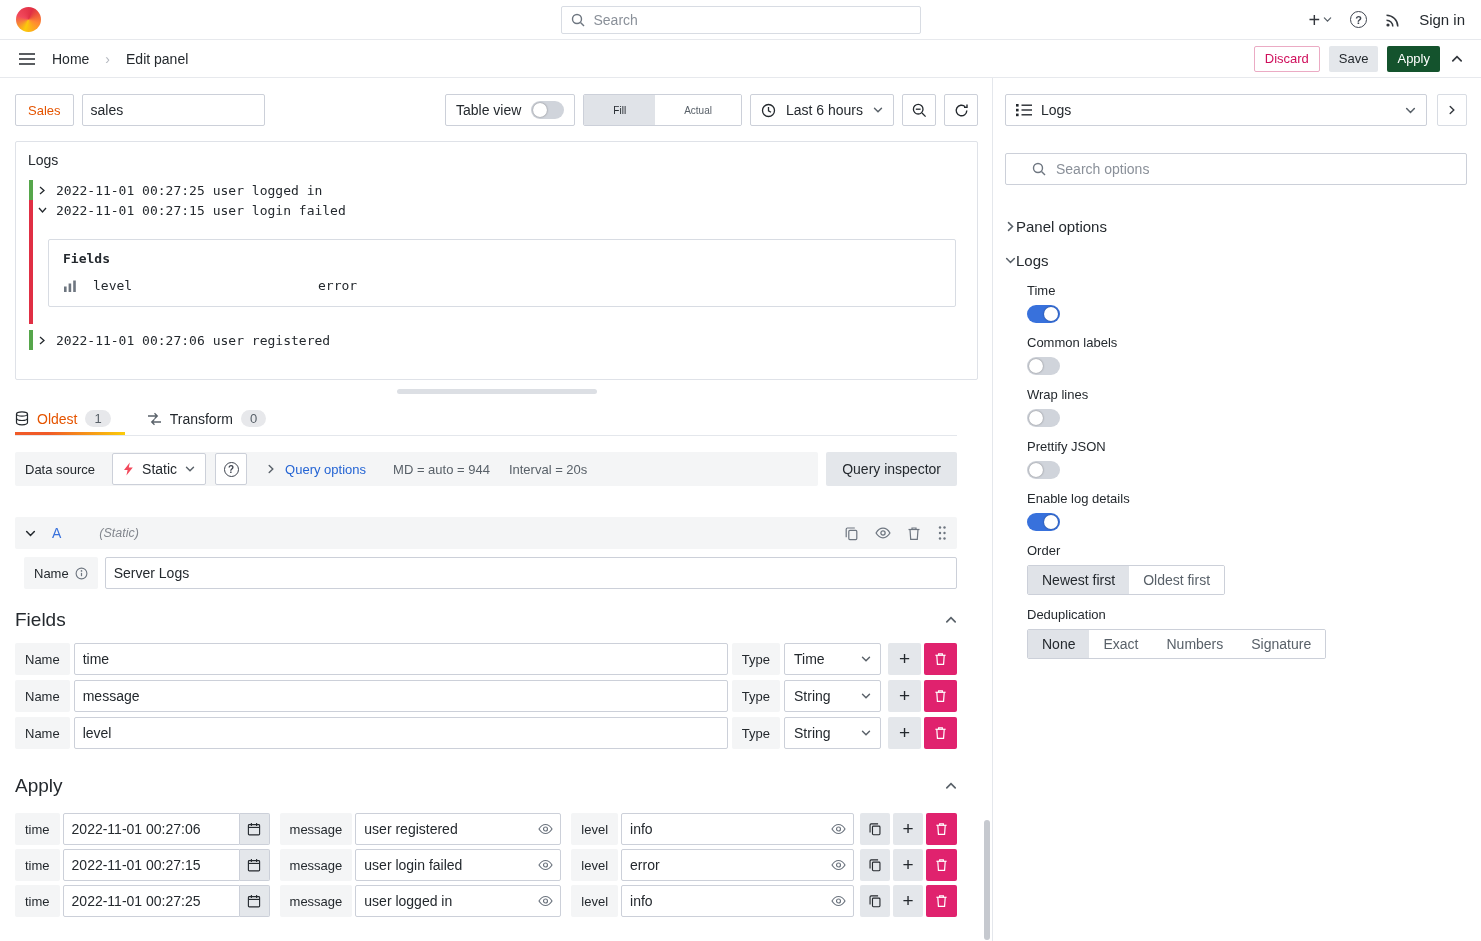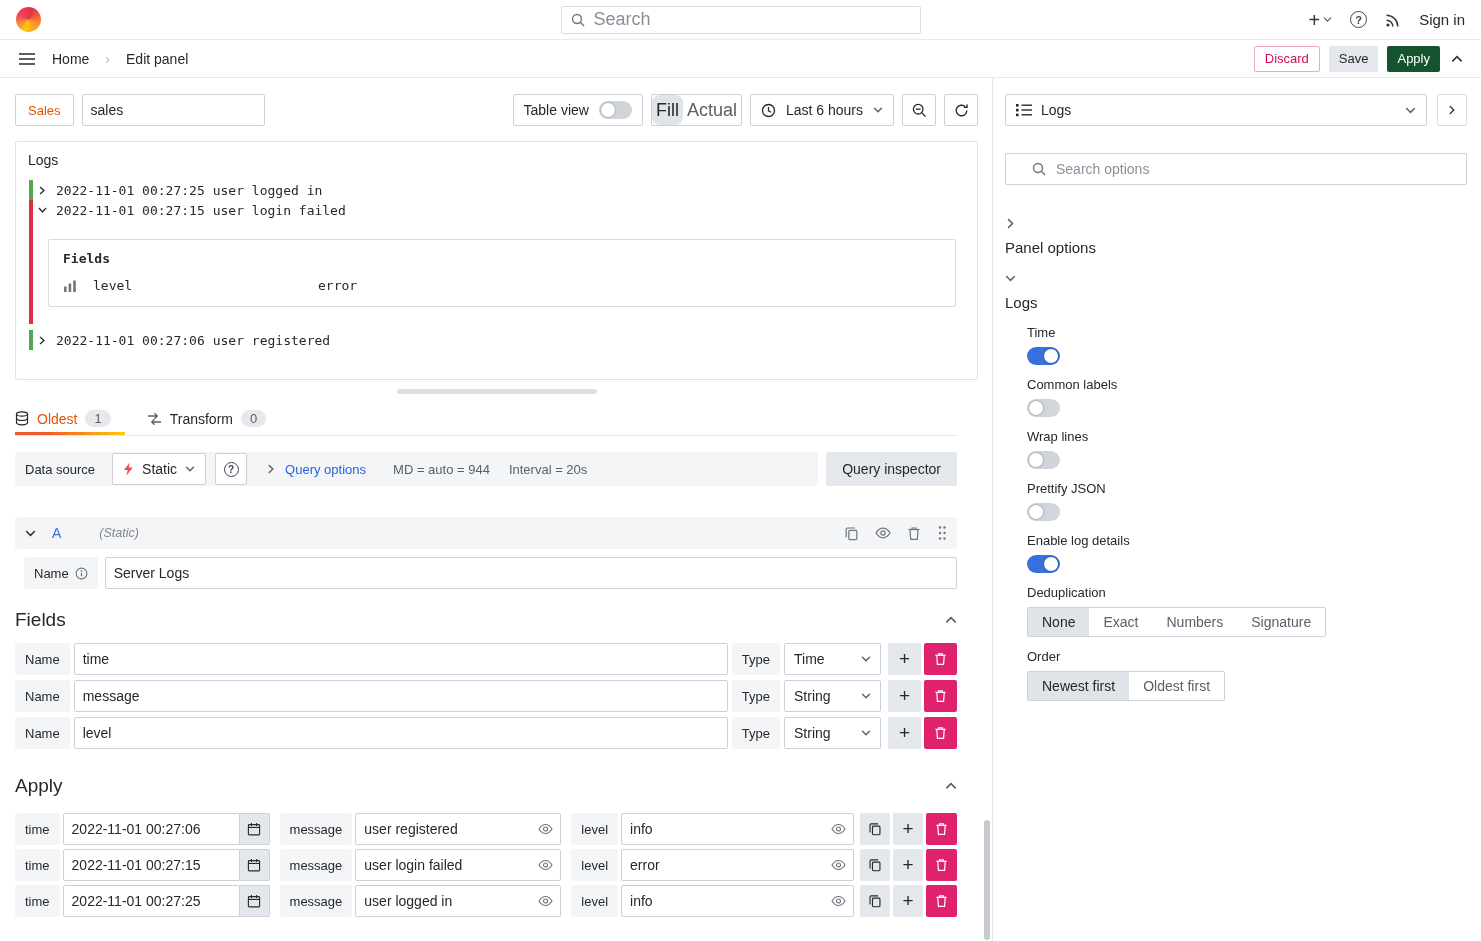--- a/index.html
+++ b/index.html
@@ -4,21 +4,21 @@
 <style>
   * { box-sizing: border-box; }
   html,body { margin:0; padding:0; background:#fff; }
   body { font-family:"Liberation Sans", sans-serif; color:#24292e; font-size:14px; }
   .app { position:relative; width:1481px; height:941px; background:#fff; overflow:hidden; }
 
   
   .topnav { height:40px; border-bottom:1px solid #e7e9ed; display:flex; align-items:center; padding:0 16px; position:relative; }
   .logo { width:25px; height:25px; border-radius:50%; background:conic-gradient(from 200deg,#fbca0a,#f2495c,#e02f44,#ff8833,#fbca0a); cursor:pointer; }
   .topnav-search { position:absolute; left:50%; transform:translateX(-50%); width:360px; height:28px; border:1px solid #d8dce3; border-radius:2px; display:flex; align-items:center; gap:7px; padding:0 9px; background:#fff; }
-  .topnav-search input { border:none; outline:none; flex:1; font-size:18px; font-family:inherit; color:#24292e; background:transparent; }
+  .topnav-search input { border:none; outline:none; flex:1; font-size:14px; font-family:inherit; color:#24292e; background:transparent; }
   .topnav-search input::placeholder { color:#8a9099; }
   .topnav-right { margin-left:auto; display:flex; align-items:center; gap:18px; }
   .plus-btn { display:flex; align-items:center; gap:3px; cursor:pointer; color:#33373d; }
   .plus-btn .plus { font-size:20px; line-height:1; font-weight:400; }
   .qmark { width:17px; height:17px; border:1.5px solid #3f4550; border-radius:50%; font-size:11px; font-weight:700; display:flex; align-items:center; justify-content:center; color:#3f4550; cursor:pointer; }
   .signin { font-size:15px; color:#24292e; cursor:pointer; }
 
   
   .subnav { height:38px; border-bottom:1px solid #e7e9ed; display:flex; align-items:center; padding:0 16px; gap:14px; }
   .crumbs { display:flex; align-items:center; gap:16px; font-size:14px; }
@@ -40,21 +40,21 @@
 
   
   .pane-top { padding:16px 14px 0 15px; }
   .ptoolbar { display:flex; align-items:stretch; gap:8px; height:32px; }
   .sales-chip { border:1px solid #ccd0d9; border-radius:2px; display:flex; align-items:center; padding:0 12px; color:#e55400; font-size:13px; font-weight:500; cursor:pointer; background:#fff; }
   .tinput { border:1px solid #ccd0d9; border-radius:2px; height:32px; padding:0 8px; font-size:14px; font-family:inherit; color:#24292e; background:#fff; outline:none; }
   .tinput::placeholder { color:#8a9099; }
   .sp { flex:1; }
   .boxed { border:1px solid #ccd0d9; border-radius:2px; display:flex; align-items:center; gap:10px; padding:0 10px; background:#fff; cursor:pointer; }
   .seg-group { display:inline-flex; border:1px solid #ccd0d9; border-radius:2px; overflow:hidden; background:#fff; }
-  .seg { display:flex; align-items:center; padding:0 4px; font-size:18px; color:#596169; cursor:pointer; background:#fff;border-radius:8px; }
+  .seg { display:flex; align-items:center; padding:0 29px; font-size:10px; color:#596169; cursor:pointer; background:#fff; }
   .seg.active { background:#e0e3e8; color:#24292e; font-weight:500; }
   .icon-btn { width:34px; display:flex; align-items:center; justify-content:center; border:1px solid #ccd0d9; border-radius:2px; background:#fff; cursor:pointer; }
 
   
   .switch { position:relative; width:33px; height:18px; border-radius:10px; background:#d0d4db; cursor:pointer; flex:none; }
   .switch::after { content:""; position:absolute; top:2px; left:2px; width:14px; height:14px; border-radius:50%; background:#fff; box-shadow:0 0 2px rgba(0,0,0,.45); }
   .switch.on { background:#3871dc; }
   .switch.on::after { left:17px; }
 
   
@@ -128,21 +128,21 @@
   .gap10 { margin-left:10px; }
   .gap6 { margin-left:6px; }
 
   
   .viz-row { display:flex; gap:10px; height:32px; }
   .viz-select { flex:1; border:1px solid #ccd0d9; border-radius:2px; display:flex; align-items:center; gap:9px; padding:0 10px; font-size:14px; cursor:pointer; background:#fff; }
   .collapse-btn { width:30px; border:1px solid #d8dce3; border-radius:2px; background:#fff; display:flex; align-items:center; justify-content:center; cursor:pointer; color:#33373d; }
   .opt-search { margin-top:27px; height:32px; border:1px solid #ccd0d9; border-radius:2px; display:flex; align-items:center; gap:8px; padding:0 26px; }
   .opt-search input { border:none; outline:none; flex:1; font-size:14px; font-family:inherit; background:transparent; color:#24292e; }
   .opt-search input::placeholder { color:#8a9099; }
-  .opt-section { display:flex; gap:10px; font-size:15px; font-weight:500; cursor:pointer; color:#24292e;flex-direction:column; }
+  .opt-section { display:flex; align-items:center; font-size:15px; font-weight:500; cursor:pointer; color:#24292e; }
   .sec1 { margin-top:33px; }
   .sec2 { margin-top:17px; }
   .opt-body { margin:14px 0 0 22px; }
   .opt-group { margin-bottom:12px; }
   .opt-label { font-size:13px; font-weight:500; margin-bottom:7px; }
   .radio-group { display:inline-flex; border:1px solid #ccd0d9; border-radius:2px; height:30px; overflow:hidden; background:#fff; }
   .radio { display:flex; align-items:center; padding:0 14px; font-size:14px; color:#596169; cursor:pointer; background:#fff; }
   .radio.active { background:#e0e3e8; color:#24292e; font-weight:500; }
   .chev { display:flex; color:#596169; }
   svg { display:block; }
@@ -775,36 +775,36 @@
         <div class="opt-group">
           <div class="opt-label">Prettify JSON</div>
           <div class="switch"></div>
         </div>
         <div class="opt-group">
           <div class="opt-label">Enable log details</div>
           <div class="switch on"></div>
         </div>
 
         <div class="opt-group">
+          <div class="opt-label">Order</div>
+          <div class="radio-group">
+            <div class="radio active">Newest first</div>
+            <div class="radio">Oldest first</div>
+          </div>
+        </div>
+
+        <div class="opt-group">
           <div class="opt-label">Deduplication</div>
           <div class="radio-group">
             <div class="radio active">None</div>
             <div class="radio">Exact</div>
             <div class="radio">Numbers</div>
             <div class="radio">Signature</div>
           </div>
         </div>
-
-        <div class="opt-group">
-          <div class="opt-label">Order</div>
-          <div class="radio-group">
-            <div class="radio active">Newest first</div>
-            <div class="radio">Oldest first</div>
-          </div>
-        </div>
       </div>
 
     </div>
 
     <div class="scroll-thumb"></div>
   </div>
 
 </div>
 
 </body></html>

